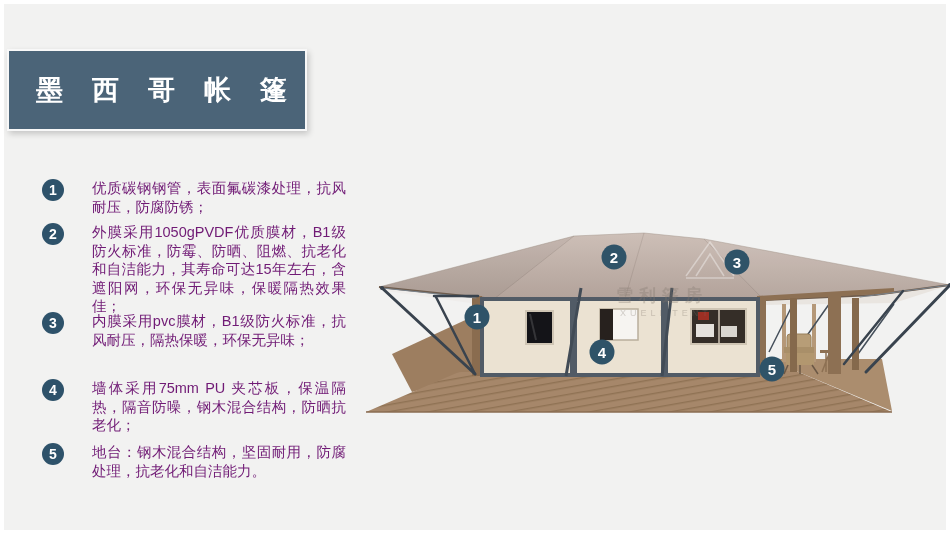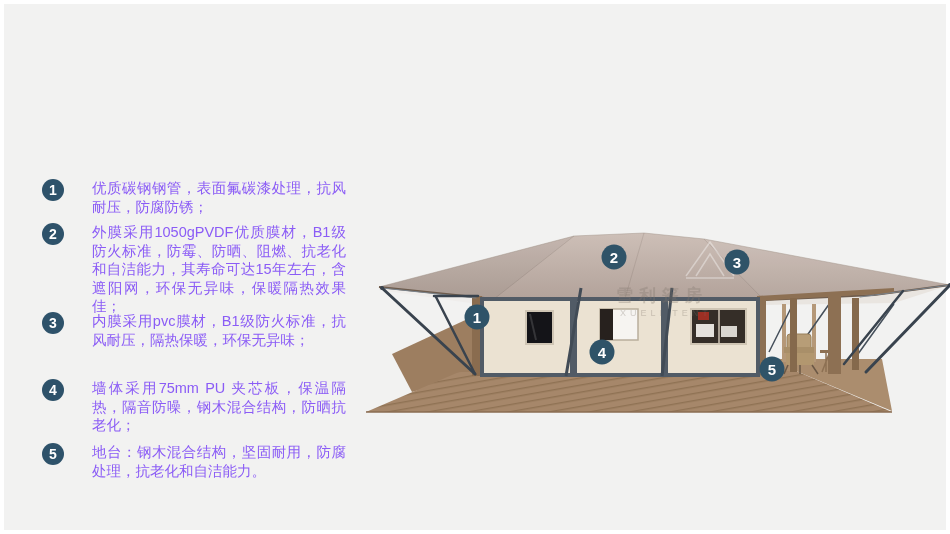--- a/index.html
+++ b/index.html
@@ -22,36 +22,39 @@
   
   .feature { position:absolute; left:0; width:345px; }
   .badge {
     position:absolute; left:38px; top:0; width:22px; height:22px;
     background:#2e526a; border-radius:50%;
     color:#fff; font-size:14px; font-weight:bold;
     display:flex; align-items:center; justify-content:center;
   }
   .ftext {
     position:absolute; left:88px; top:0; width:254px;
-    font-size:14.5px; line-height:18.5px; color:#8b5cf6;
+    font-size:14.5px; line-height:18.5px; color:#701a75;
     text-align:justify; text-justify:inter-ideograph;
   }
   .f1 { top:175px; } .f2 { top:219px; } .f3 { top:308px; } .f4 { top:375px; } .f5 { top:439px; }
 
   
   .tent-wrap { position:absolute; left:350px; top:200px; width:600px; height:230px; }
   svg text.callout-num { font-size:15px; font-weight:bold; fill:#ffffff; text-anchor:middle; }
   svg text.wm-cn { font-size:17px; font-weight:bold; letter-spacing:6px; fill:rgba(128,117,110,0.32); }
   svg text.wm-en { font-size:9px; letter-spacing:4px; fill:rgba(128,117,110,0.32); }
 </style>
 </head>
 <body>
 
 <div class="page">
 
+  <div class="title-bar">
+    <h1>墨西哥帐篷</h1>
+  </div>
 
   <div>
     <div class="feature f1">
       <div class="badge">1</div>
       <div class="ftext">优质碳钢钢管，表面氟碳漆处理，抗风耐压，防腐防锈；</div>
     </div>
     <div class="feature f2">
       <div class="badge">2</div>
       <div class="ftext">外膜采用1050gPVDF优质膜材，B1级防火标准，防霉、防晒、阻燃、抗老化和自洁能力，其寿命可达15年左右，含遮阳网，环保无异味，保暖隔热效果佳；</div>
     </div>

